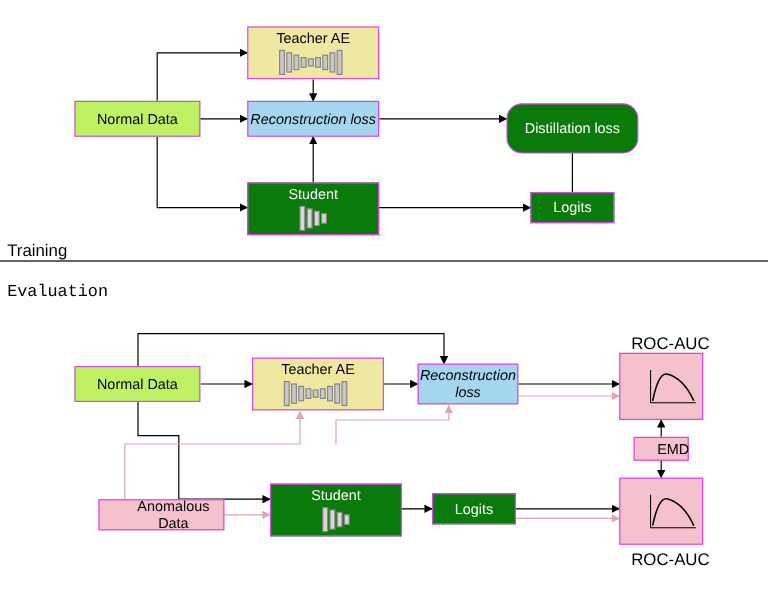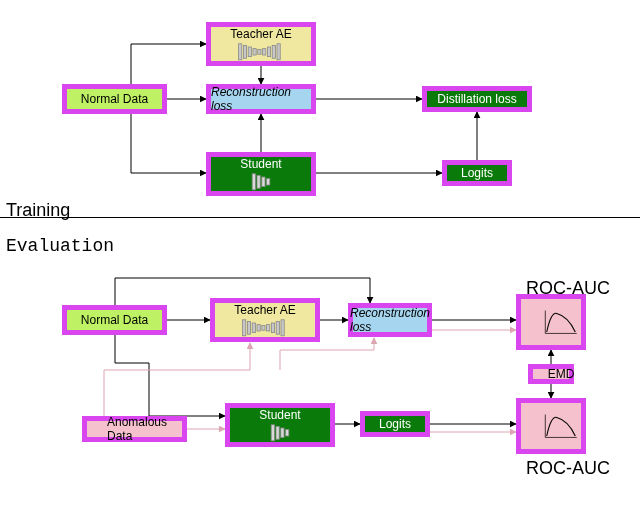--- a/index.html
+++ b/index.html
@@ -6,35 +6,36 @@
   body {
     margin: 0; padding: 0;
     font-family: Arial, sans-serif;
     font-size: 12px;
     background: #fff;
     width: 640px; height: 512px;
     position: relative;
   }
   .box {
     position: absolute;
-    border: 5px solid #d946ef;
+    border: 1px solid #d946ef;
     display: flex;
     align-items: center;
     justify-content: center;
+    text-align: center;
     line-height: 1.2;
     background: #fff;
   }
   .gray   { background: #bef264; }
   .yellow { background: #f0e8a0; }
   .blue   { background: #a6d6ef; font-style: italic; }
   .green  { background: #0a7a0a; color: #fff; }
   .pink   { background: #f4c1cc; padding-left: 20px; }
   .label {
     position: absolute;
-    font-size: 18px;
+    font-size: 14px;
   }
   .divider {
     position: absolute;
     height: 0;
     border-top: 1px solid #000;
     left: 0; width: 640px;
   }
   svg.ae-icon { width: 60px; height: 22px; }
   svg.bars-icon { width: 26px; height: 22px; }
   svg.curve-icon { width: 56px; height: 44px; }
@@ -116,21 +117,21 @@
     <rect x="38" y="5" width="4" height="12" fill="#c8c8c8" stroke="#888"></rect>
     <rect x="44" y="3" width="4" height="16" fill="#c8c8c8" stroke="#888"></rect>
     <rect x="50" y="1" width="4" height="20" fill="#c8c8c8" stroke="#888"></rect>
   </svg>
 </div>
 
 <div class="box blue" style="left:206px; top:84px; width:110px; height:30px;">
   <span>Reconstruction loss</span>
 </div>
 
-<div class="box green" style="left:422px; top:86px; width:110px; height:26px;">
+<div class="box green" style="left:422px; top:86px; width:110px; height:42px;border-radius:13px;">
   <span>Distillation loss</span>
 </div>
 
 <div class="box green" style="left:206px; top:152px; width:110px; height:44px; flex-direction:column; gap:2px;">
   <span>Student</span>
   <svg class="bars-icon" viewBox="0 0 26 22">
     <rect x="2" y="1" width="4" height="20" fill="#d8d8d8" stroke="#888"></rect>
     <rect x="8" y="3" width="4" height="16" fill="#d8d8d8" stroke="#888"></rect>
     <rect x="14" y="5" width="4" height="12" fill="#d8d8d8" stroke="#888"></rect>
     <rect x="20" y="7" width="4" height="8" fill="#d8d8d8" stroke="#888"></rect>

